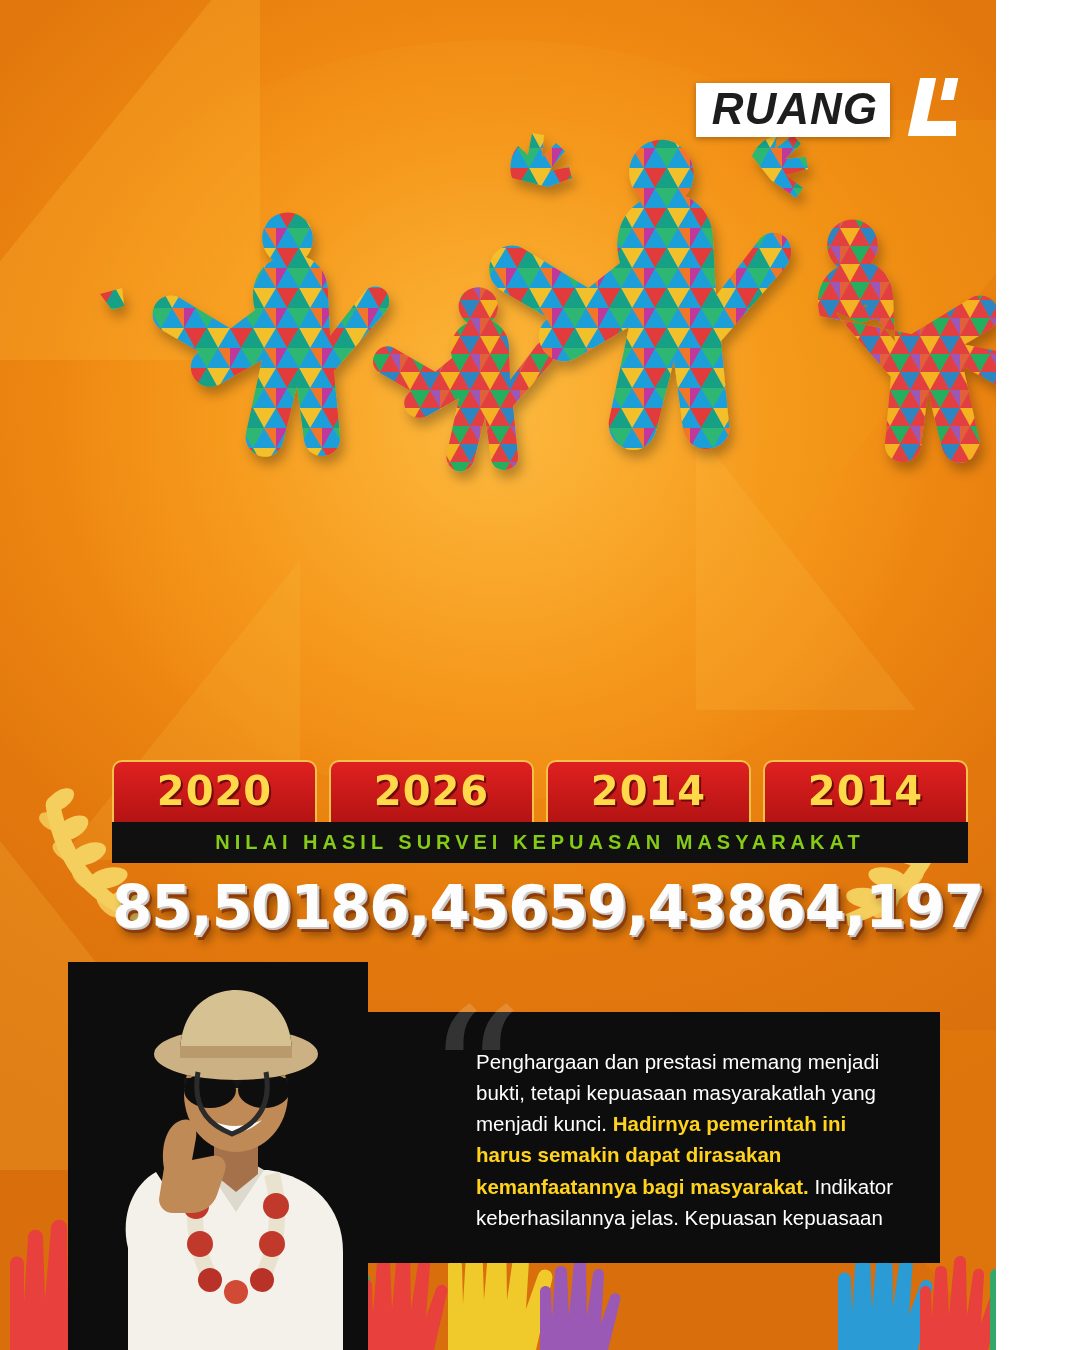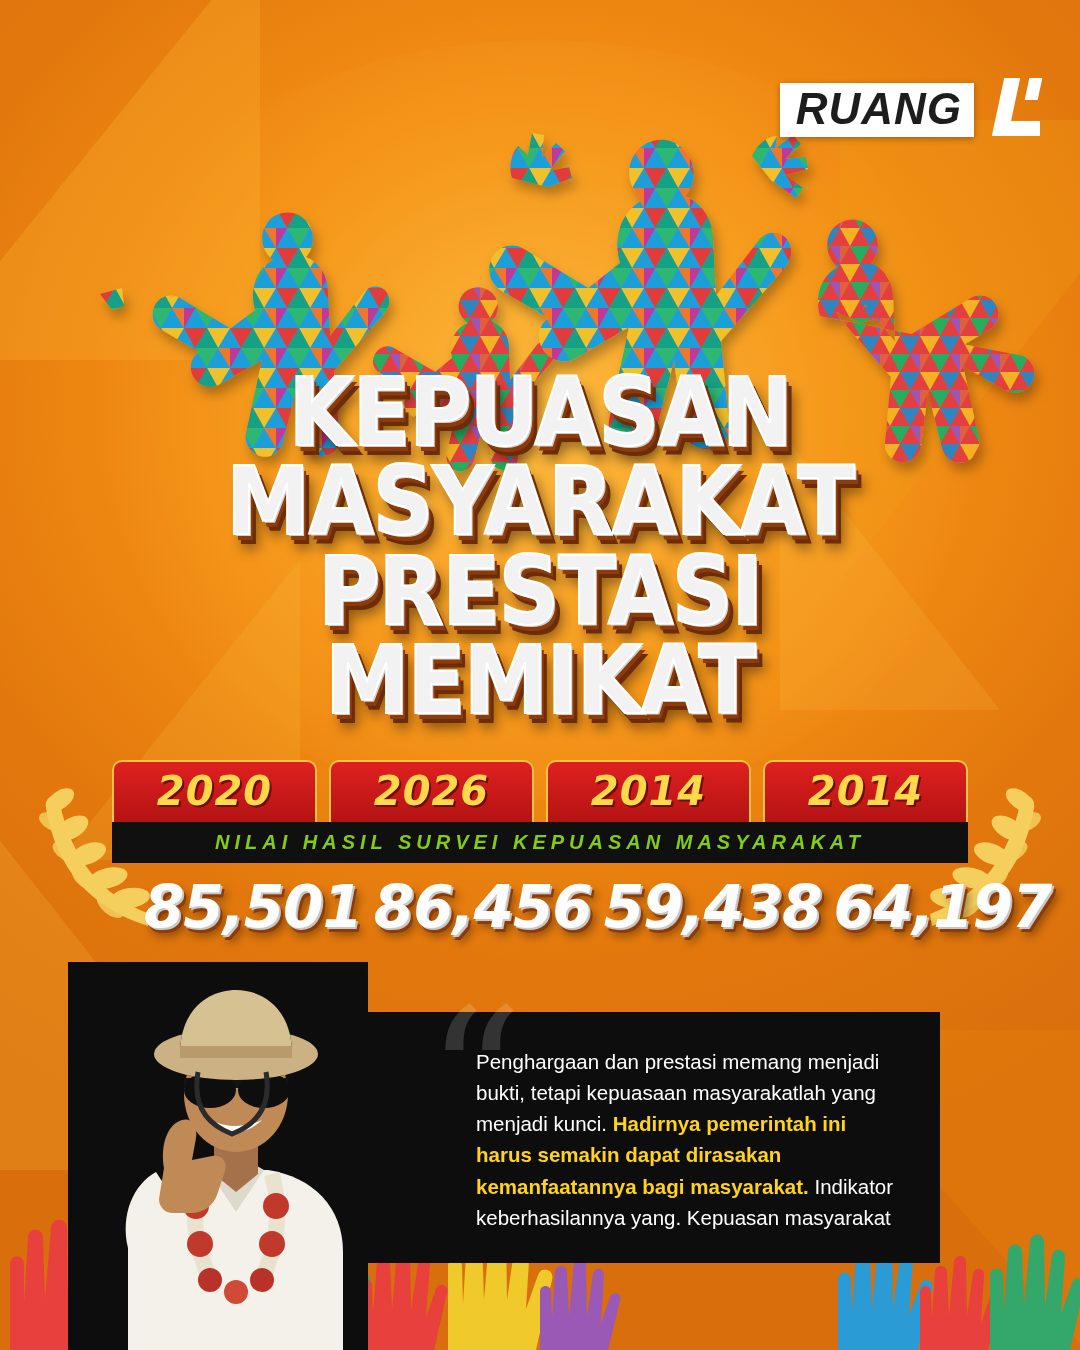--- a/index.html
+++ b/index.html
@@ -3,21 +3,21 @@
 <meta charset="utf-8">
 <style>
   * { box-sizing: border-box; margin: 0; padding: 0; }
   html, body {
     width: 1080px; height: 1350px;
     font-family: "Liberation Sans", sans-serif;
     overflow: hidden;
   }
   #poster {
     position: relative;
-    width: 1080px; height: 1350px;
+    width: 996px; height: 1350px;
     background:
       radial-gradient(ellipse 900px 800px at 50% 30%, #f9a01b 0%, #f08a12 45%, #e2780d 70%, #d86f0c 100%),
       linear-gradient(145deg, #f6a519 0%, #ef8f12 50%, #e0760c 100%);
     overflow: hidden;
   }
   
   .facet { position: absolute; opacity: .30; }
   .f1 { top:-60px; left:-80px; width:0;height:0; border-left:340px solid transparent; border-bottom:420px solid #fbb231; }
   .f2 { top:120px; right:-120px; width:0;height:0; border-right:360px solid transparent; border-top:460px solid #f39b17; }
   .f3 { bottom:180px; left:-40px; width:0;height:0; border-right:300px solid transparent; border-bottom:380px solid #fcbb3c; opacity:.22;}
@@ -82,21 +82,21 @@
   }
 
   
   .laurel { position:absolute; top:748px; font-size:180px; color:#f7d060; line-height:1;
     text-shadow:0 2px 4px rgba(120,60,0,.4); z-index:18; }
   .laurel.left { left:30px; }
   .laurel.right { right:30px; }
 
   
   #stats {
-    position:absolute; top:760px; left:112px; width:856px; z-index:25;font-style:italic;
+    position:absolute; top:760px; left:112px; width:856px; z-index:25;
   }
   .year-row { display:flex; gap:12px; }
   .year-cell {
     flex:1; text-align:center;
     background:linear-gradient(180deg,#e02020 0%, #b41313 100%);
     border-radius:10px 10px 0 0;
     border:2px solid #f3c24a; border-bottom:none;
     padding:6px 0 8px;
     font-family:"DejaVu Sans", sans-serif;
     font-weight:bold; font-size:40px; color:#ffd94a;
@@ -104,21 +104,21 @@
     text-shadow: 2px 2px 0 #6d0b0b;
   }
   #stats .band {
     background:#101010;
     text-align:center;
     padding:9px 0;
     color:#84cc16;
     font-size:20px; font-weight:bold; letter-spacing:5px;
     font-family:"Liberation Sans", sans-serif;
   }
-  .value-row { display:flex; gap:12px; margin-top:10px;margin-left:32px; }
+  .value-row { display:flex; gap:0; margin-top:10px; }
   .value-cell {
     flex:1; text-align:center;
     font-family:"DejaVu Sans", sans-serif;
     font-weight:bold; font-size:58px; color:#fdfdfd;
     letter-spacing:-1px;
     text-shadow:
       2px 2px 0 #c9c8c4,
       4px 5px 0 #8d3b0a,
       6px 8px 10px rgba(0,0,0,.4);
   }
@@ -212,26 +212,20 @@
 
       <path fill="url(#tri)" d="M512 130 c-4-12 0-25 6-32 l10 9 l4-22 l12 2 l-2 22 l14-14 l9 8 l-16 20 l20-4 l3 11 l-24 9z"></path>
       <path fill="url(#tri)" d="M752 108 c5-12 16-20 25-20 l-2 13 l18-14 l8 9 l-16 15 l21-2 l2 12 l-22 6 l17 13 l-7 10 l-25-18z"></path>
 
       <path fill="url(#tri2)" d="M820 268 c-6-22 2-41 18-49 c-10-8-14-22-8-34 c7-14 26-18 38-8 c12 9 13 28 3 38 c14 6 22 19 22 35 l2 44 l-34-44 c-8-10-24-6-25 7 c-1 7 2 12 7 17 l48 55 l-6 66 c-1 11 8 19 18 19 c9 0 17-7 18-16 l7-54 l14 56 c3 11 13 17 23 14 c10-3 16-13 14-23 l-16-73 l42 24 c10 6 22 2 27-8 c5-10 1-21-9-26z"></path>
       <path fill="url(#tri2)" d="M905 290 l66-40 c9-5 20-2 25 7 c5 9 2 20-7 25 l-68 40z"></path>
       <path fill="url(#tri2)" d="M832 262 c-6-12-4-24 2-31 l9 10 l6-21 l12 3 l-4 21 l15-12 l8 9 l-17 18 l20-2 l2 11 l-25 7z"></path>
     </g>
   </svg>
 
-  <div id="headline">
-    <div>KEPUASAN</div>
-    <div>MASYARAKAT</div>
-    <div>PRESTASI</div>
-    <div>MEMIKAT</div>
-  </div>
 
   <svg class="laurel left" width="130" height="190" viewBox="0 0 130 190">
     <g fill="#f5cf5e">
       <path d="M118 178 C60 160 26 120 16 60 C14 48 26 44 30 56 C42 112 72 148 120 166z"></path>
       <ellipse cx="30" cy="52" rx="16" ry="9" transform="rotate(-35 30 52)"></ellipse>
       <ellipse cx="42" cy="80" rx="18" ry="10" transform="rotate(-30 42 80)"></ellipse>
       <ellipse cx="58" cy="106" rx="19" ry="10" transform="rotate(-22 58 106)"></ellipse>
       <ellipse cx="78" cy="130" rx="20" ry="10" transform="rotate(-14 78 130)"></ellipse>
       <ellipse cx="100" cy="150" rx="20" ry="10" transform="rotate(-8 100 150)"></ellipse>
       <ellipse cx="22" cy="74" rx="14" ry="8" transform="rotate(28 22 74)" opacity=".85"></ellipse>
@@ -267,21 +261,21 @@
       <div class="value-cell">85,501</div>
       <div class="value-cell">86,456</div>
       <div class="value-cell">59,438</div>
       <div class="value-cell">64,197</div>
     </div>
   </div>
 
   <div id="quote-wrap">
     <div id="quote-mark">“</div>
     <div id="quote">
-      <span>Penghargaan dan prestasi memang menjadi bukti, tetapi kepuasaan masyarakatlah yang menjadi kunci. </span><span class="hl">Hadirnya pemerintah ini harus semakin dapat dirasakan kemanfaatannya bagi masyarakat.</span><span> Indikator keberhasilannya yang. Kepuasan masyarakat</span>
+      <span>Penghargaan dan prestasi memang menjadi bukti, tetapi kepuasaan masyarakatlah yang menjadi kunci. </span><span class="hl">Hadirnya pemerintah ini harus semakin dapat dirasakan kemanfaatannya bagi masyarakat.</span><span> Indikator keberhasilannya jelas. Kepuasan kepuasaan</span>
     </div>
   </div>
 
   <svg id="photo" viewBox="0 0 300 390">
     <defs>
       <clipPath id="pclip">
           <rect x="0" y="0" width="300" height="390"></rect>
         </clipPath>
     </defs>
     <g clip-path="url(#pclip)">

